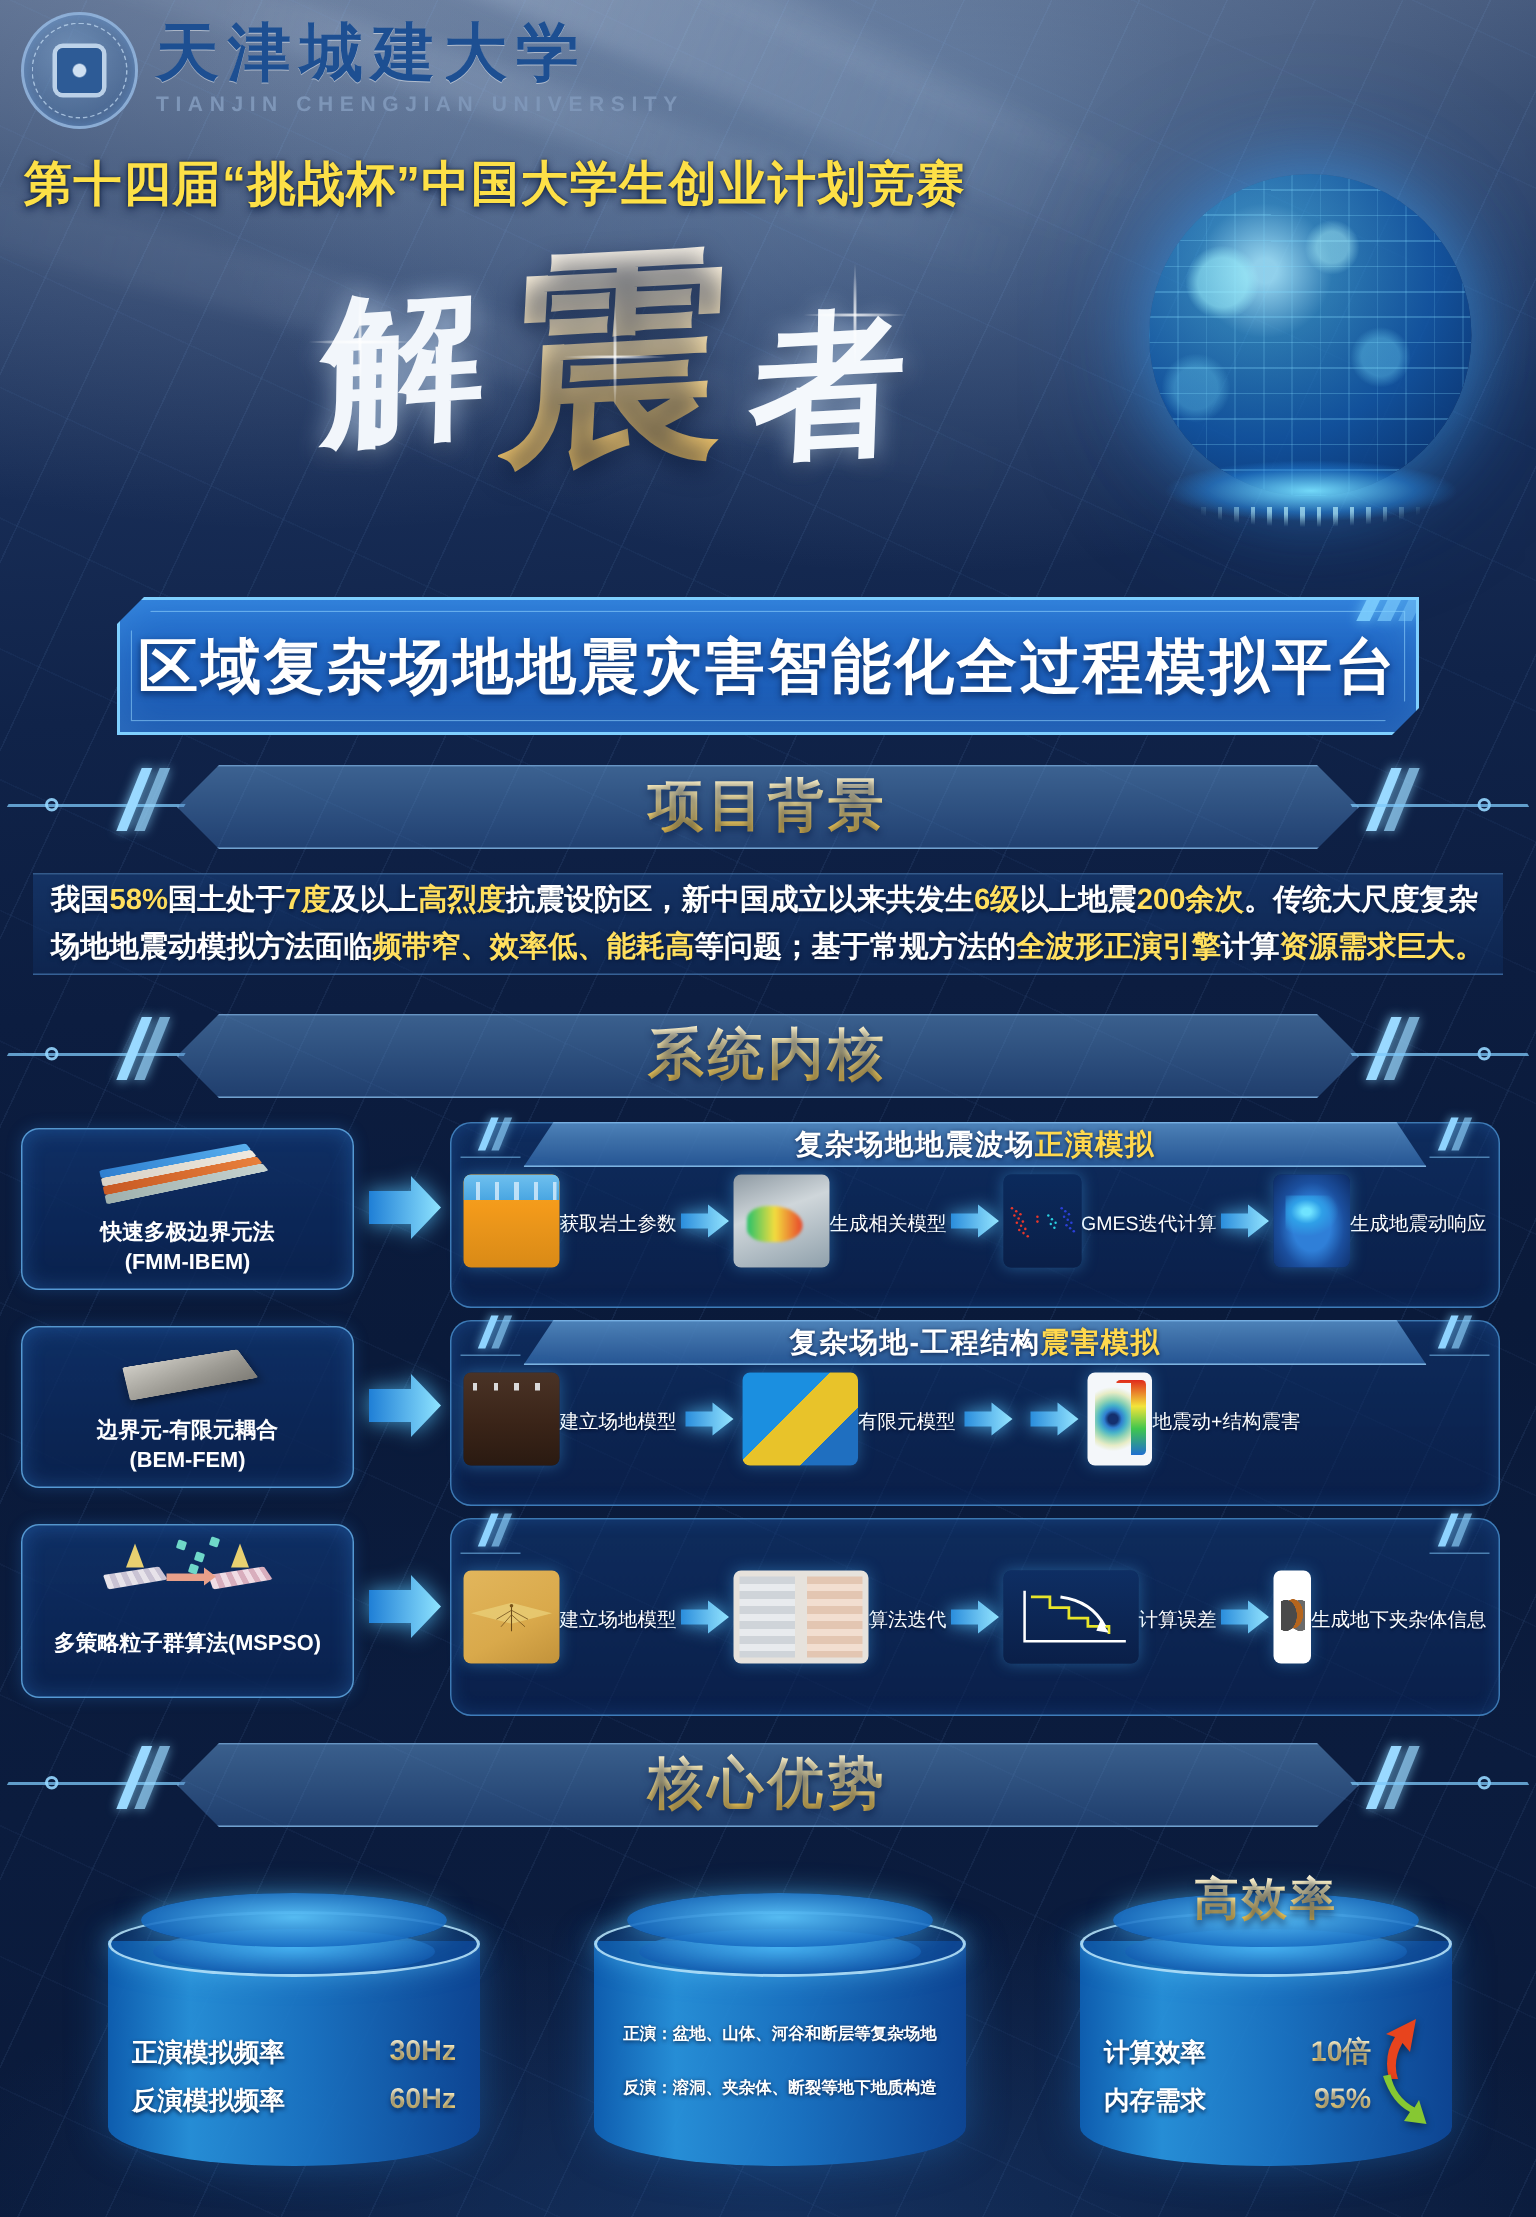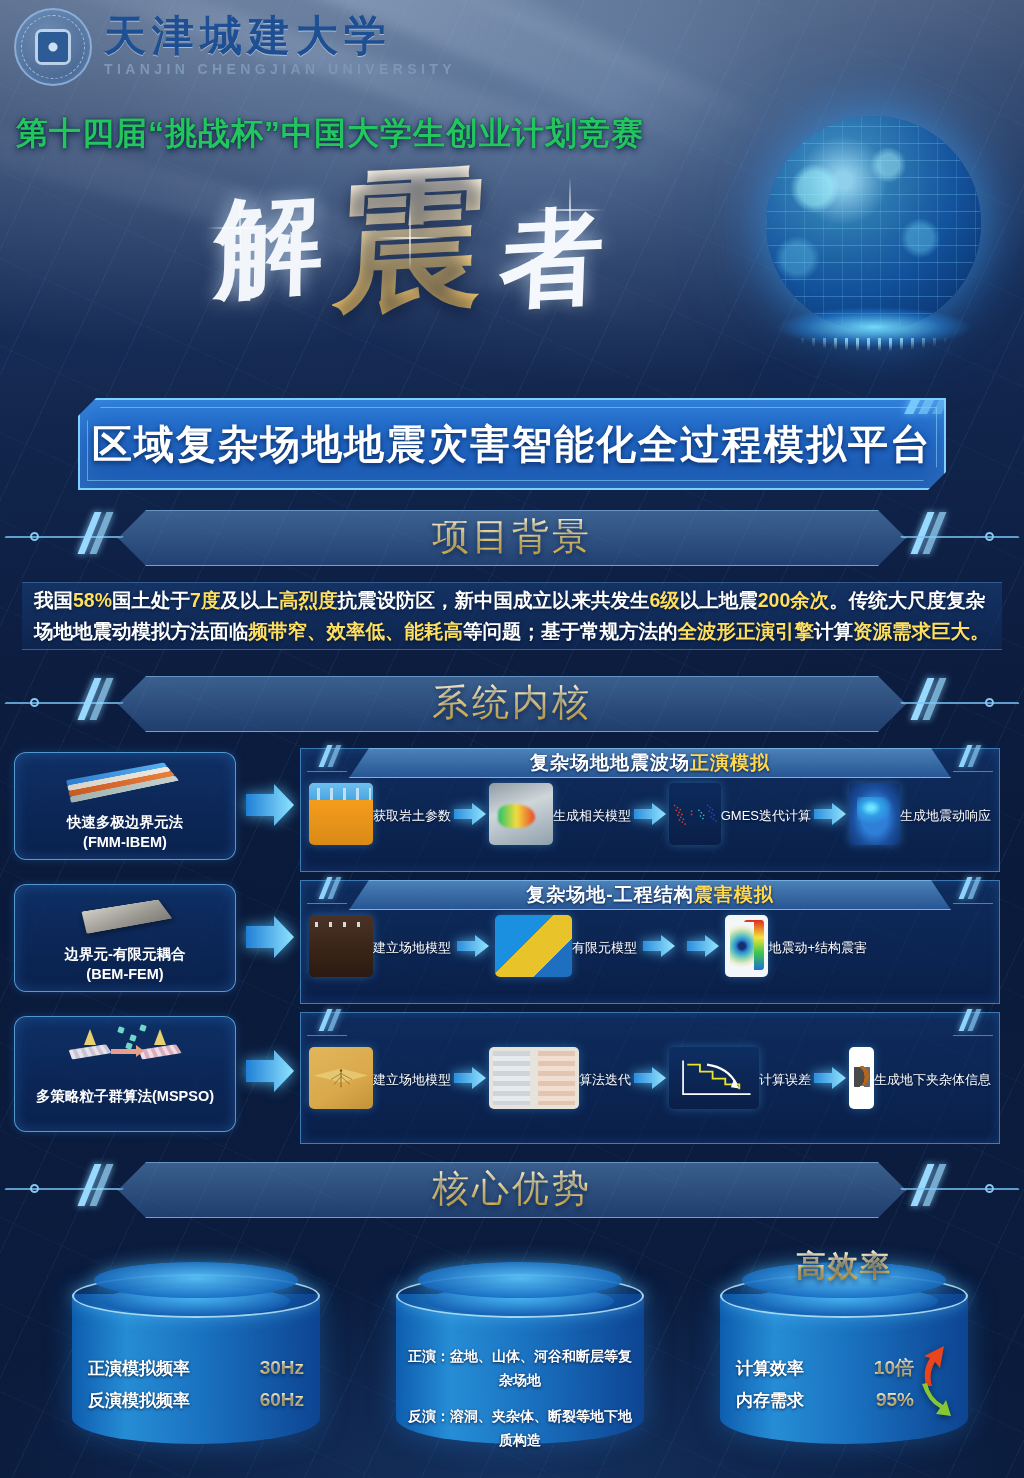--- a/index.html
+++ b/index.html
@@ -43,22 +43,22 @@
       radial-gradient(circle at 50% 50%, #cfe0f2 0 4px, transparent 5px),
       linear-gradient(#2d5b96,#2d5b96) ;
     border-radius:4px; box-shadow:0 0 0 3px rgba(205,225,245,.85); }
   .uni-names { display:flex; flex-direction:column; padding-bottom:3px; }
   .uni-cn { font-family:"Liberation Serif","DejaVu Serif",serif; font-weight:700; font-size:42px;
     letter-spacing:6px; color:#1d4f92; text-shadow:0 1px 0 rgba(255,255,255,.45); line-height:1.05; }
   .uni-en { font-size:14px; letter-spacing:4.4px; color:#7e96b8; margin-top:2px; font-weight:600; }
 
   
   .competition {
-    position:absolute; left:16px; top:112px;
-    font-size:32px; font-weight:700; letter-spacing:1px; color:#22c55e;
+    position:absolute; left:16px; top:101px;
+    font-size:32px; font-weight:700; letter-spacing:1px; color:#fde047;
     text-shadow:0 2px 6px rgba(0,20,60,.85), 0 0 2px rgba(0,0,0,.6);
     font-family:"Liberation Sans","DejaVu Sans",sans-serif;
   }
 
   
   .calligraphy { position:absolute; left:205px; top:165px; width:420px; height:180px; }
   .calli-char { position:absolute; font-family:"Liberation Serif","DejaVu Serif",serif;
     font-weight:700; line-height:1; }
   .c-jie { left:10px; top:28px; font-size:108px; color:#f2f6fb;
     text-shadow:0 0 18px rgba(200,225,255,.75), 0 4px 10px rgba(0,15,45,.7);
@@ -120,21 +120,21 @@
     box-shadow:0 0 8px rgba(120,210,255,.8); opacity:.9; }
   .platform-deco i:nth-child(2){opacity:.7} .platform-deco i:nth-child(3){opacity:.5}
 
   
   .section-banner { position:absolute; left:0; width:1024px; height:64px; }
   .sb-plate { position:absolute; left:118px; right:118px; top:4px; height:56px;
     background:linear-gradient(180deg, rgba(96,150,205,.55), rgba(60,110,175,.42));
     border:1px solid rgba(150,205,250,.6);
     clip-path:polygon(28px 0,calc(100% - 28px) 0,100% 50%,calc(100% - 28px) 100%,28px 100%,0 50%); }
   .sb-title { position:absolute; left:0; right:0; top:6px; text-align:center;
-    font-size:37px; font-weight:400; letter-spacing:3px;
+    font-size:37px; font-weight:700; letter-spacing:3px;
     background:linear-gradient(180deg,#fffbe6 0%,#ffe89a 45%,#f0c651 78%,#e3b23c 100%);
     -webkit-background-clip:text; background-clip:text; color:transparent;
     text-shadow:0 3px 5px rgba(0,20,60,.55); }
   .sb-bars { position:absolute; top:6px; display:flex; gap:5px; }
   .sb-bars.left { left:86px; } .sb-bars.right { right:86px; }
   .sb-bars i { display:block; width:7px; height:42px; background:#9ad9ff; transform:skewX(-22deg);
     box-shadow:0 0 7px rgba(140,215,255,.85); }
   .sb-bars i:nth-child(2){opacity:.75}
   .sb-wire { position:absolute; top:30px; height:6px; width:118px;
     border-top:2px solid rgba(125,200,250,.75); }
@@ -188,21 +188,21 @@
     border-top:6px solid transparent;border-bottom:6px solid transparent;}
   .thumb-pso .dot { position:absolute; width:6px;height:6px; background:#6fd8c8; border-radius:1px; transform:rotate(18deg);}
 
   
   .big-arrow { position:absolute; width:52px; height:50px; }
   .big-arrow svg { width:100%; height:100%; filter:drop-shadow(0 0 7px rgba(90,200,255,.75)); }
 
   
   .wf-row { position:absolute; left:300px; width:700px; height:124px;
     background:linear-gradient(180deg, rgba(18,58,120,.55), rgba(10,34,82,.6));
-    border:1.5px solid rgba(95,180,248,.6); border-radius:0;
+    border:1.5px solid rgba(95,180,248,.6); border-radius:14px;
     box-shadow:0 0 12px rgba(50,140,235,.22) inset; }
   .wf-header { position:absolute; left:48px; right:48px; top:-1px; height:30px;
     background:linear-gradient(180deg, rgba(96,155,210,.75), rgba(52,110,180,.65));
     border:1px solid rgba(160,215,255,.6);
     clip-path:polygon(20px 0,calc(100% - 20px) 0,100% 100%,0 100%);
     display:flex; align-items:center; justify-content:center; }
   .wf-header-title { font-size:19px; font-weight:700; color:#fff; letter-spacing:1px;
     text-shadow:0 1px 3px rgba(0,15,50,.8); }
   .wf-header-title .gold { color:#ffd84d; }
   .wf-bars { position:absolute; top:-4px; display:flex; gap:4px; }
@@ -278,21 +278,21 @@
     box-shadow:0 0 18px rgba(90,200,255,.55); }
   .cyl-disc { position:absolute; left:44px; top:34px; width:188px; height:30px; border-radius:50%;
     background:radial-gradient(ellipse at 50% 40%, rgba(70,180,245,.85), rgba(18,90,175,.8) 75%); }
   .cyl-rows { position:absolute; left:14px; top:100px; width:248px; }
   .cyl-row { display:flex; align-items:center; justify-content:space-between; padding:0 16px; height:32px; }
   .cyl-row .lbl { font-size:17px; font-weight:700; color:#fff; text-shadow:0 1px 3px rgba(0,15,45,.8); }
   .cyl-row .val { font-size:19px; font-weight:700;
     background:linear-gradient(180deg,#fffdef,#ffe79b 50%,#f0c751);
     -webkit-background-clip:text; background-clip:text; color:transparent;
     text-shadow:0 2px 3px rgba(0,20,60,.5); }
-  .cyl-para { padding:0 6px; text-align:center; font-size:14px; font-weight:700; color:#fff;
+  .cyl-para { padding:0 6px; text-align:center; font-size:11px; font-weight:700; color:#fff;
     line-height:24px; text-shadow:0 1px 3px rgba(0,15,45,.85); }
   .cyl-para + .cyl-para { margin-top:12px; }
   .trend { position:absolute; width:34px; height:44px; }
   .trend svg { width:100%; height:100%; filter:drop-shadow(0 2px 3px rgba(0,0,0,.45)); }
 </style>
 </head>
 <body>
 
 <div class="bg">
   <div class="grid-lines"></div>

